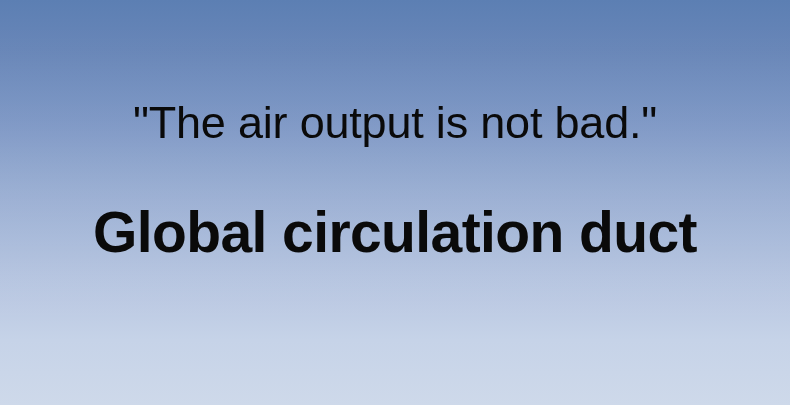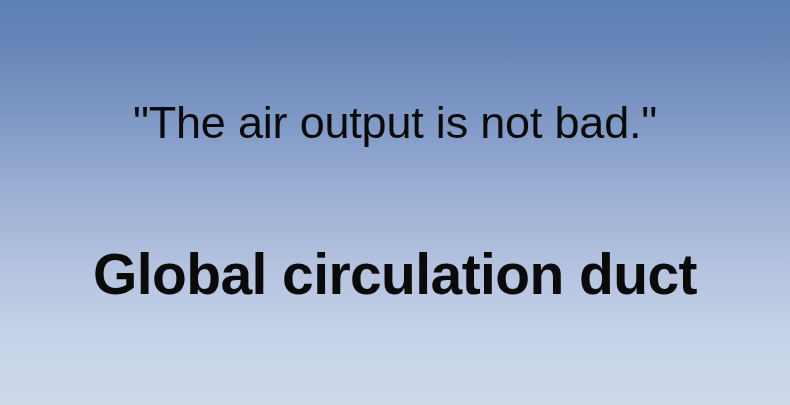--- a/index.html
+++ b/index.html
@@ -74,21 +74,20 @@
     top: 204px;
     left: 0;
     right: 0;
     text-align: center;
     color: #0a0a0a;
     font-size: 57px;
     font-weight: 700;
     line-height: 1.0;
     letter-spacing: -0.6px;
     white-space: nowrap;
-    margin-top: 42px;
   }
 
   
   .headline-secondary {
     position: absolute;
     top: 261px;
     left: 0;
     right: 0;
     text-align: center;
     color: #0a0a0a;

